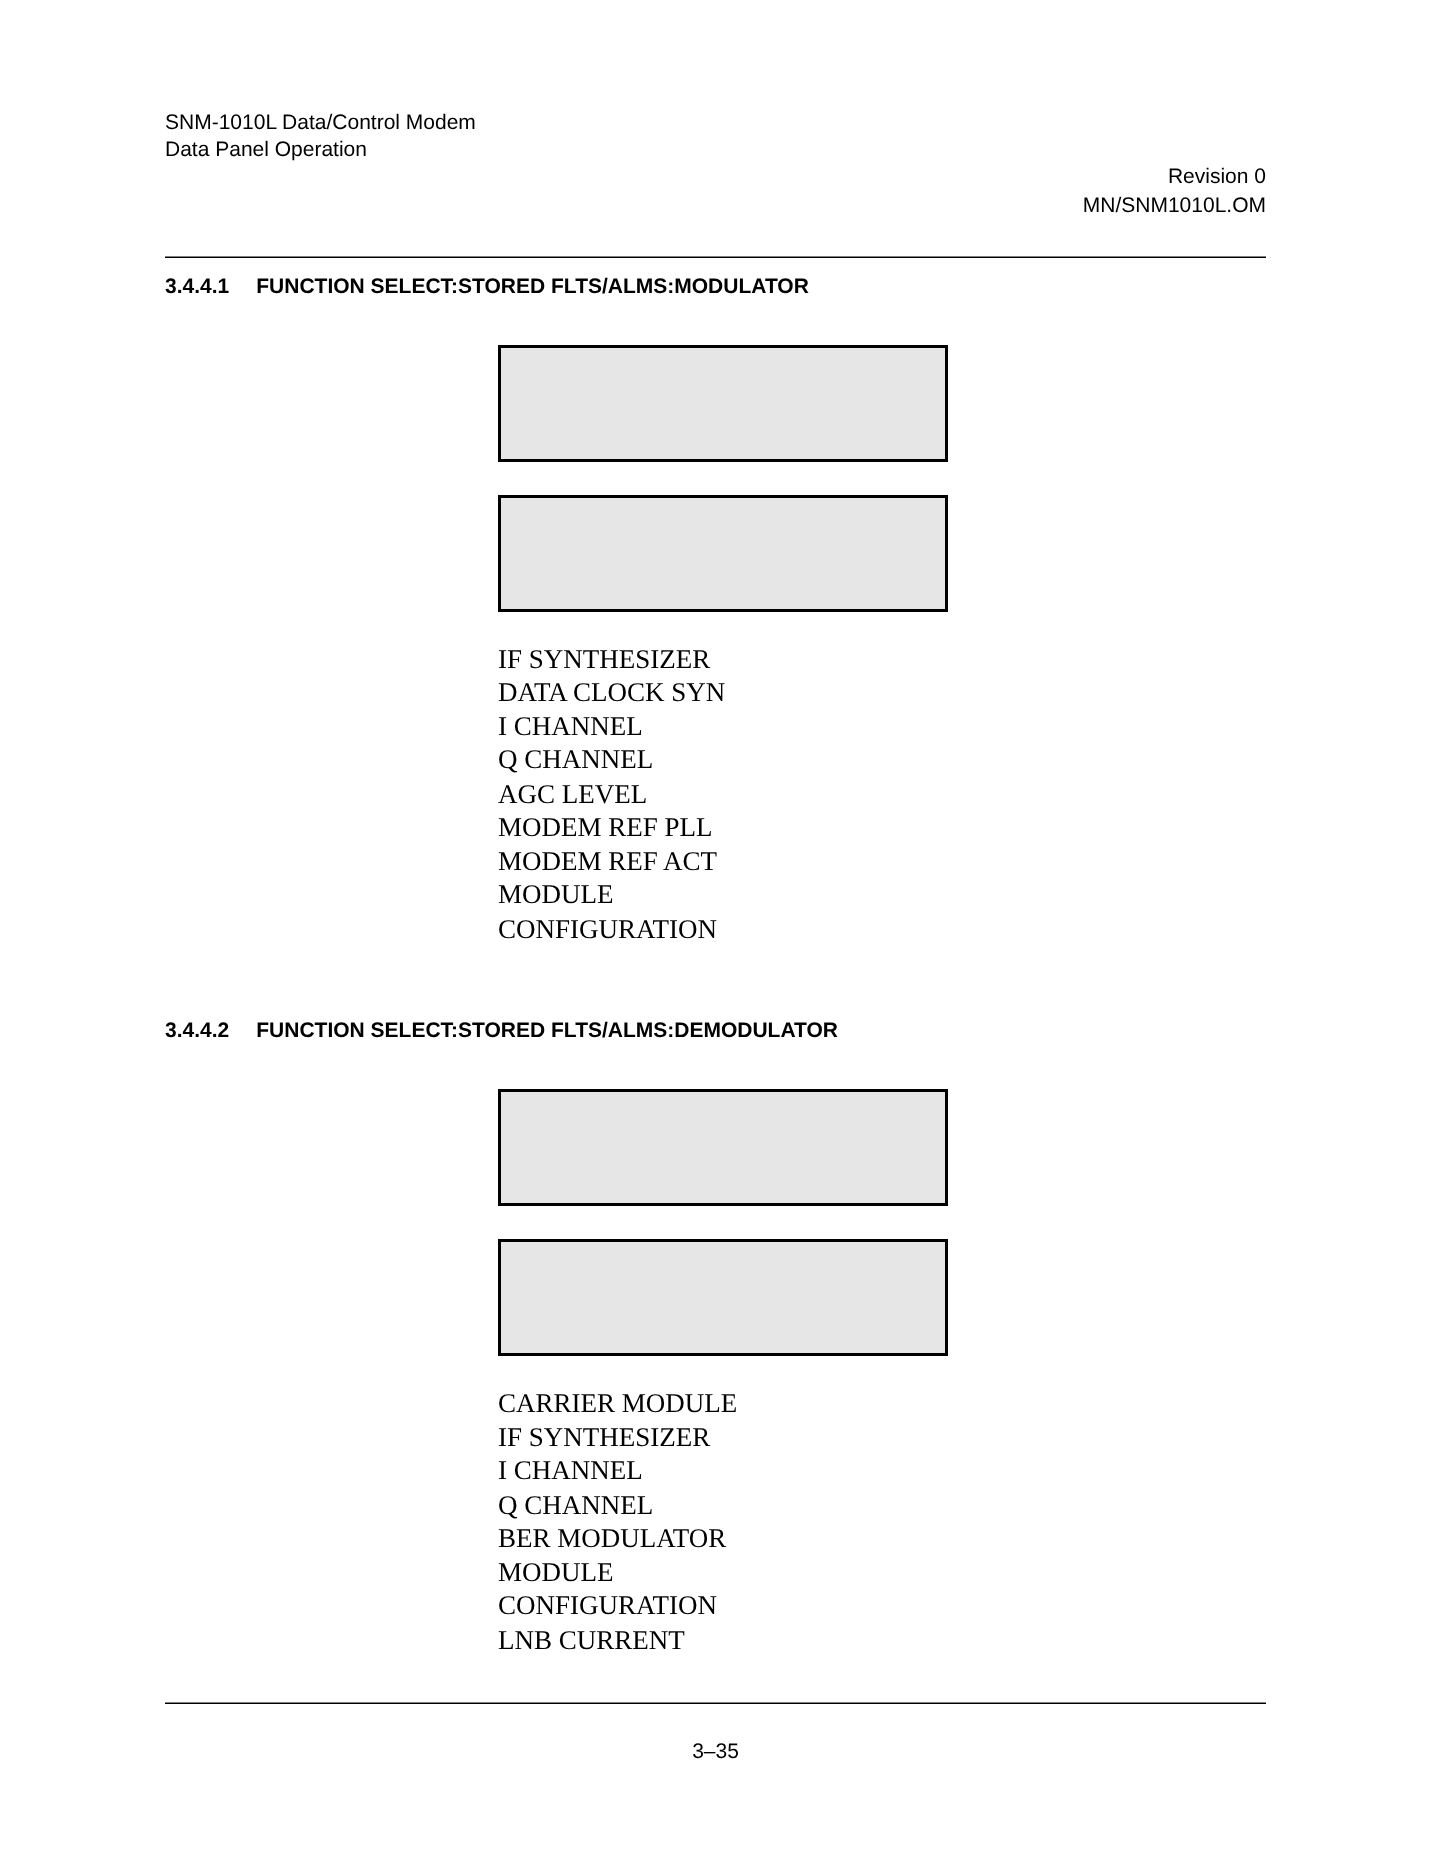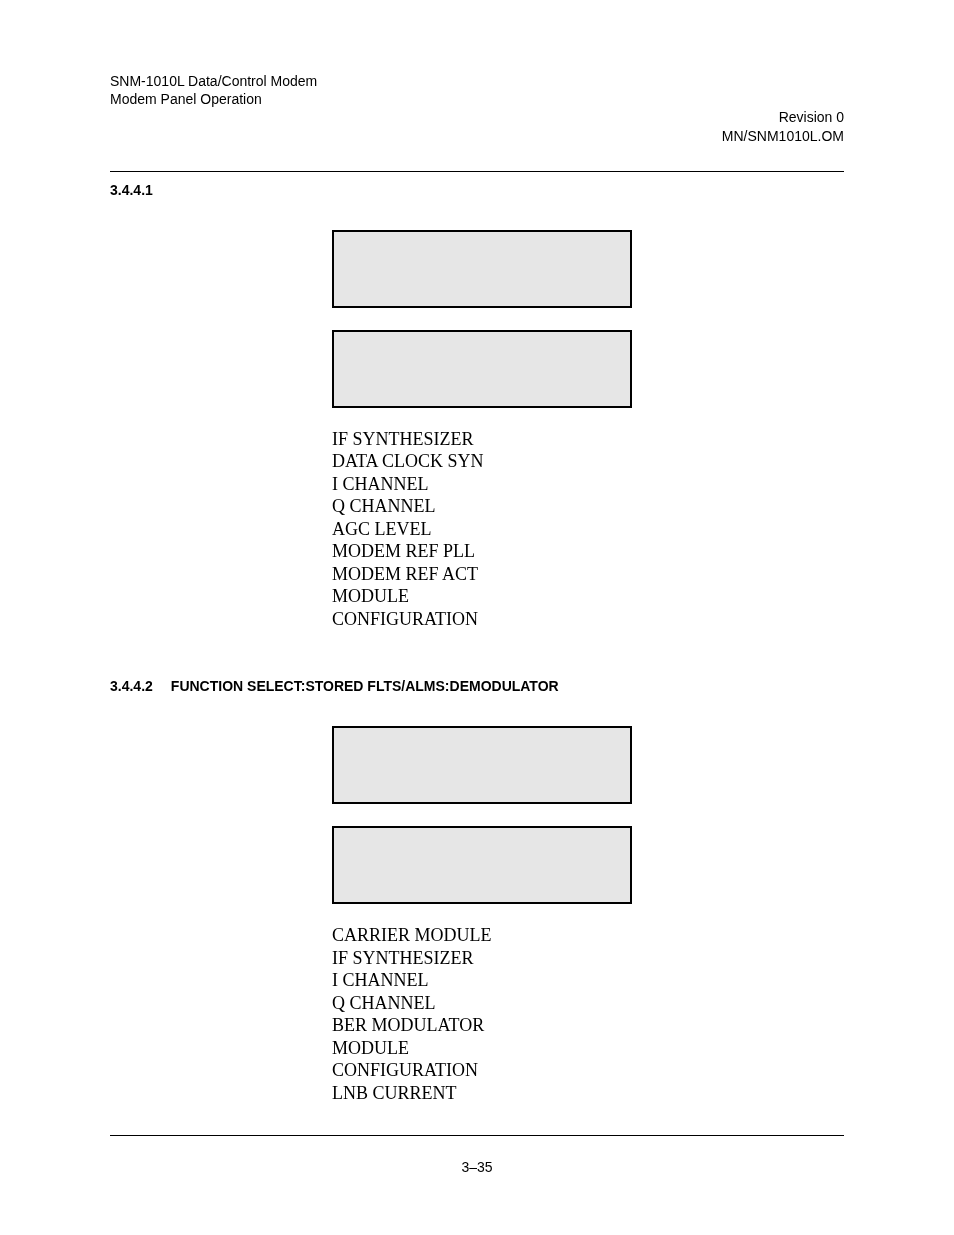--- a/index.html
+++ b/index.html
@@ -87,33 +87,34 @@
       font-family: Arial, Helvetica, sans-serif;
       margin-top: 23px;
     }
   </style>
 </head>
 <body>
 
 <div class="header">
   <div class="header-left">
     <div>SNM-1010L Data/Control Modem</div>
-    <div>Modem Panel Operation</div>
+    <div>Data Panel Operation</div>
   </div>
   <div class="header-right">
     <div>Revision 0</div>
     <div>MN/SNM1010L.OM</div>
   </div>
 </div>
 
 <hr class="hr-top">
 
 <div class="section">
   <div class="section-heading">
     <span class="section-number">3.4.4.1</span>
+    <span>FUNCTION SELECT:STORED FLTS/ALMS:MODULATOR</span>
   </div>
   <div class="display-boxes">
     <div class="display-box"></div>
     <div class="display-box"></div>
   </div>
   <div class="item-list">
     <div>IF SYNTHESIZER</div>
     <div>DATA CLOCK SYN</div>
     <div>I CHANNEL</div>
     <div>Q CHANNEL</div>

